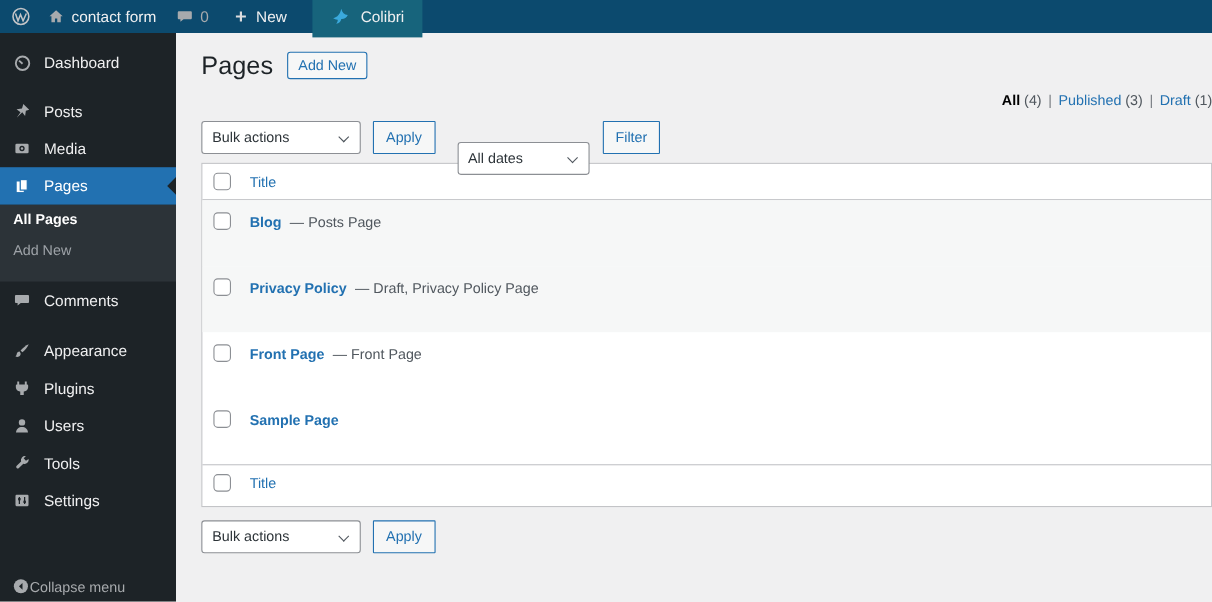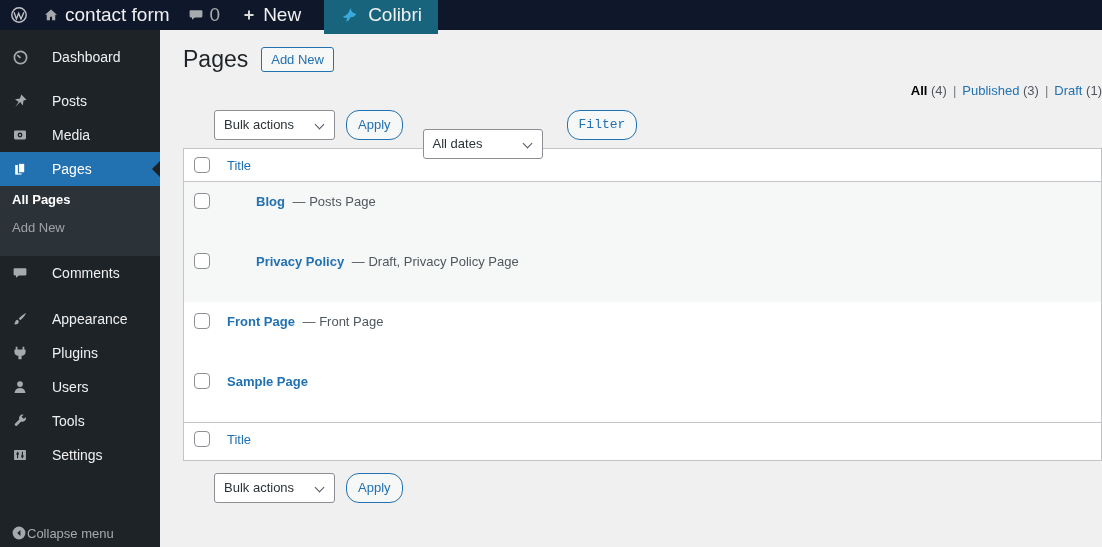--- a/index.html
+++ b/index.html
@@ -1,32 +1,32 @@
 <!DOCTYPE html>
 <html><head>
 <meta charset="utf-8">
 <style>
   * { margin:0; padding:0; box-sizing:border-box; }
   html,body { width:1102px; height:547px; overflow:hidden; }
   body { font-family:"Liberation Sans", sans-serif; background:#f0f0f1; position:relative; }
 
   
-  .adminbar { position:absolute; top:0; left:0; width:1102px; height:30px; background:#0f172a;
-              color:#f0f0f1; display:flex; align-items:center; font-size:19px; z-index:40; }
+  .adminbar { position:absolute; top:0; left:0; width:1102px; height:30px; background:#0c4a6e;
+              color:#f0f0f1; display:flex; align-items:center; font-size:14px; z-index:40; }
   .ab-item { display:flex; align-items:center; }
   .ab-logo { margin-left:10px; }
   .ab-site { margin-left:15px; gap:6px; }
   .ab-comments { margin-left:18px; gap:6px; color:#a7aaad; }
   .ab-new { margin-left:22px; gap:7px; }
   .ab-colibri { margin-left:23px; height:37px; background:#17647c; padding:0 16px; gap:9px; }
 
   
   .sidebar { position:absolute; top:30px; left:0; width:160px; height:517px; background:#1d2327;
              color:#f0f0f1; font-size:14px; z-index:30; }
-  .mi { display:flex; align-items:center; height:34px; padding-left:11px; gap:23px; position:relative; }
+  .mi { display:flex; align-items:center; height:34px; padding-left:11px; gap:11px; position:relative; }
   .mi .micon { width:18px; height:18px; display:flex; align-items:center; justify-content:center; flex:none; }
   .mi-first { margin-top:10px; }
   .gap10 { height:10px; } .gap12 { height:12px; } .gap6 { height:6px; }
   .mi-active { background:#2271b1; color:#fff; }
   .mi-active::after { content:""; position:absolute; right:0; top:50%; margin-top:-8px;
                       border:8px solid transparent; border-right-color:#1d2327; }
   .submenu { background:#2c3338; padding:6px 0 8px; }
   .smi { display:flex; align-items:flex-start; height:28px; padding-left:12px; font-size:13px; color:#9ea3a8; }
   .smi-current { color:#fff; font-weight:bold; }
   .forminator-wrap { position:relative; }
@@ -50,31 +50,31 @@
   .subsubsub .sep { color:#787c82; margin:0 6px; }
 
   .tablenav { margin-top:12px; display:flex; align-items:center; height:30px; }
   .select { position:relative; height:30px; line-height:28px; background:#fff;
             border:1px solid #8c8f94; border-radius:3px; font-size:13px; color:#2c3338;
             padding:0 30px 0 9px; cursor:pointer; }
   .select .chev { position:absolute; right:11px; top:10px; width:7px; height:7px;
                   border-right:1.6px solid #50575e; border-bottom:1.6px solid #50575e;
                   transform:rotate(45deg); }
   .btn { height:30px; line-height:28px; padding:0 11px; font-size:13px; color:#2271b1;
-         background:#f6f7f7; border:1px solid #2271b1; border-radius:13px; cursor:pointer; }
-  .sel-bulk { width:121px;margin-left:31px; } .ml11 { margin-left:11px; } .ml20 { margin-left:20px;margin-top:37px; } .ml12 { margin-left:24px;font-family:Liberation Mono, monospace; }
+         background:#f6f7f7; border:1px solid #2271b1; border-radius:1px; cursor:pointer; }
+  .sel-bulk { width:145px; } .ml11 { margin-left:11px; } .ml20 { margin-left:20px;margin-top:37px; } .ml12 { margin-left:12px; }
   .sel-dates { width:120px; }
 
   .list-table { margin-top:8px; width:919px; background:#fff; border:1px solid #c3c4c7; }
   .lt-row { display:flex; align-items:flex-start; }
   .lt-header, .lt-footer { height:33px; }
   .lt-header { border-bottom:1px solid #c3c4c7; }
   .lt-footer { border-top:1px solid #c3c4c7; height:38px; }
   .lt-data { height:60px; }
-  .lt-alt { background:#f6f7f7;gap:29px; }
+  .lt-alt { background:#f6f7f7; }
   .cb { appearance:none; -webkit-appearance:none; width:16px; height:16px; background:#fff;
         border:1px solid #8c8f94; border-radius:4px; margin:0; flex:none; cursor:pointer; }
   .lt-header .cb, .lt-footer .cb { margin:8px 0 0 10px; }
   .lt-data .cb { margin:11px 0 0 10px; }
   .lt-title-col { margin-left:17px; font-size:13px; }
   .lt-header .lt-title-col, .lt-footer .lt-title-col { margin-top:9px; }
   .lt-data .lt-title-col { margin-top:12px; }
   .col-link { color:#2271b1; text-decoration:none; cursor:pointer; }
   .row-title { color:#2271b1; font-weight:bold; text-decoration:none; cursor:pointer; }
   .post-state { color:#50575e; margin-left:4px; }

